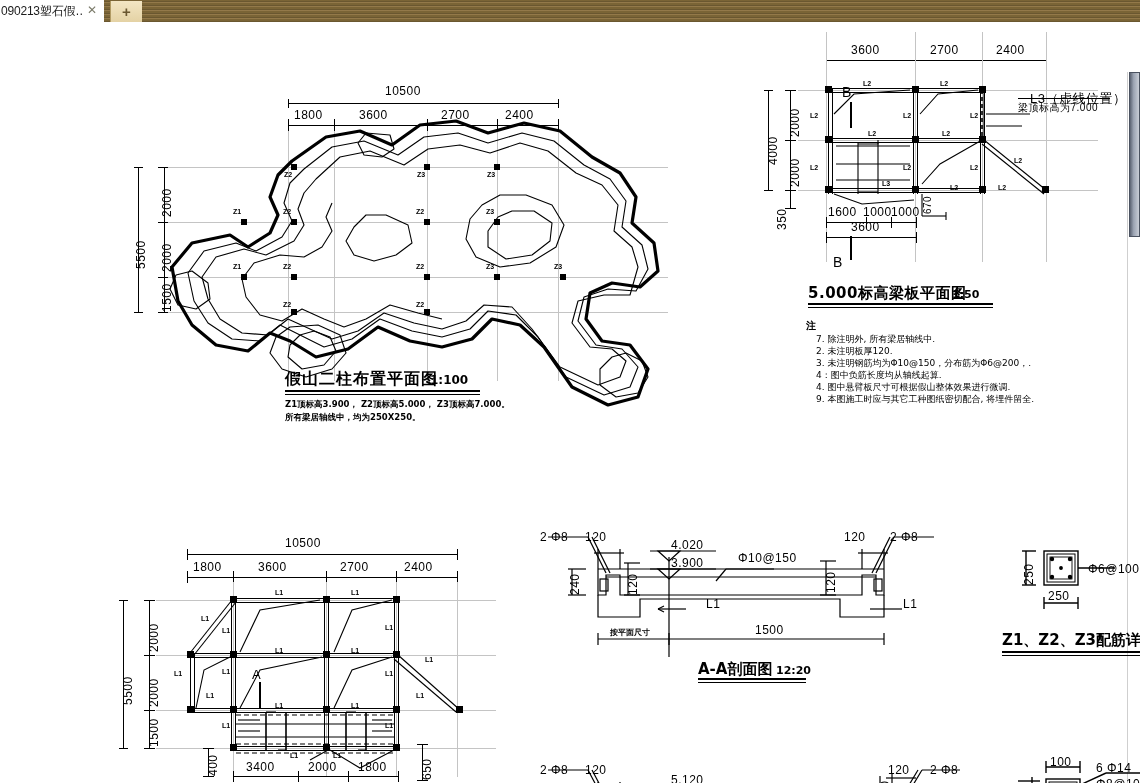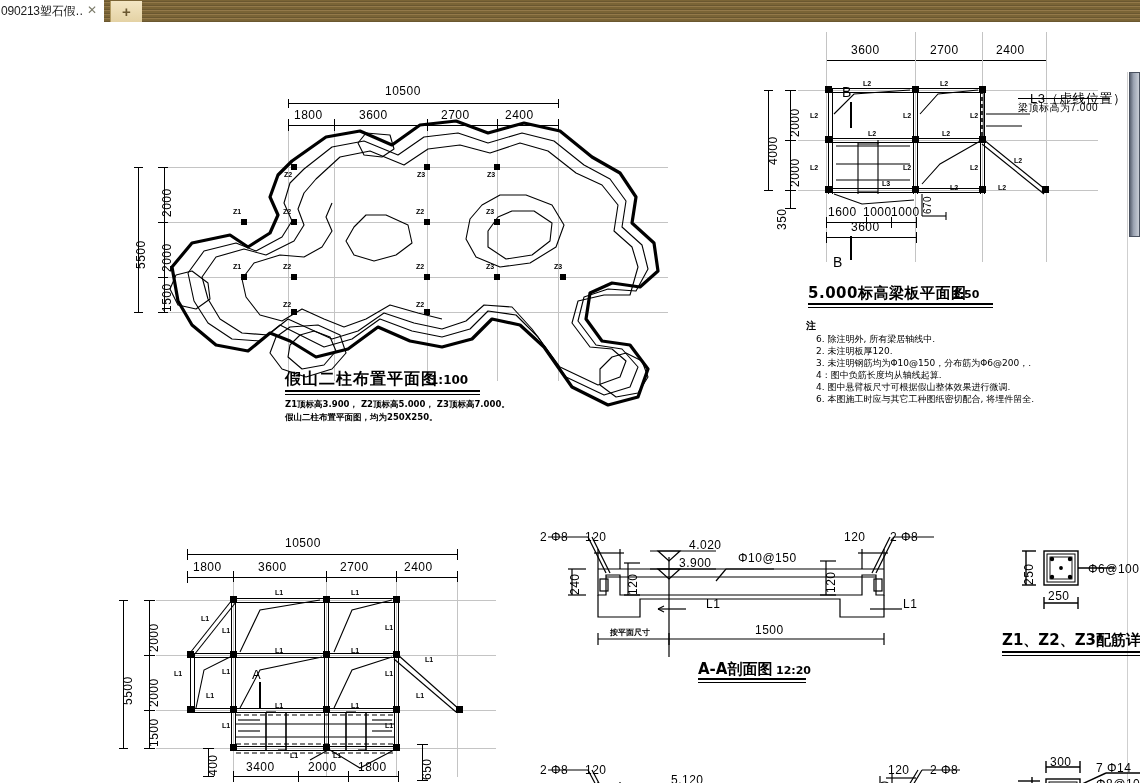--- a/index.html
+++ b/index.html
@@ -263,21 +263,21 @@
     <div class="lbl" style="left:163px;top:244px;">Z2</div>
     <div class="nodes" style="left:304px;top:252px;"></div>
     <div class="lbl" style="left:296px;top:244px;">Z2</div>
 
     <div class="title-cn" style="left:165px; top:312px; font-size:16px; letter-spacing:1px;">假山二柱布置平面图</div>
     <div class="title-cn" style="left:310px; top:316px; font-size:12px;">1:100</div>
     <div class="title-rule1" style="left:165px; top:333px; width:195px; height:2px;"></div>
     <div class="title-rule2" style="left:165px; top:337px; width:195px; height:1px;"></div>
 
     <div class="subnote" style="left:165px; top:341px;">Z1顶标高3.900， Z2顶标高5.000， Z3顶标高7.000。</div>
-    <div class="subnote" style="left:165px; top:354px;">假山二柱布置平面图，均为250X250。</div>
+    <div class="subnote" style="left:165px; top:354px;">所有梁居轴线中，均为250X250。</div>
   </div>
 
   <div class="dwg" style="left:750px; top:0px; width:360px; height:290px;">
 
     <div class="hl" style="left:76px; top:38px; width:220px;"></div>
     <div class="vl" style="left:76px;  top:32px; height:12px;"></div>
     <div class="vl" style="left:165px; top:32px; height:12px;"></div>
     <div class="vl" style="left:232px; top:32px; height:12px;"></div>
     <div class="vl" style="left:296px; top:32px; height:12px;"></div>
     <div class="dim" style="left:101px; top:21px;">3600</div>
@@ -402,26 +402,26 @@
     <div class="dim" style="left:83px; top:232px; font-size:14px;">B</div>
 
     <div class="title-cn" style="left:58px; top:262px; font-size:15px; letter-spacing:0.5px;">5.000标高梁板平面图</div>
     <div class="title-cn" style="left:202px; top:266px; font-size:11px;">1:50</div>
     <div class="title-rule1" style="left:58px; top:281px; width:185px;"></div>
     <div class="title-rule2" style="left:58px; top:285px; width:185px; height:1px;"></div>
   </div>
 
   <div class="dwg" style="left:806px; top:298px; width:300px; height:95px;">
     <div class="noteblk" style="left:0px; top:0px; font-size:10px; font-weight:bold;">注</div>
-    <div class="noteblk" style="left:10px; top:13px;">6. 除注明外, 所有梁居轴线中.</div>
+    <div class="noteblk" style="left:10px; top:13px;">7. 除注明外, 所有梁居轴线中.</div>
     <div class="noteblk" style="left:10px; top:25px;">2. 未注明板厚120.</div>
     <div class="noteblk" style="left:10px; top:37px;">3. 未注明钢筋均为Φ10@150，分布筋为Φ6@200，.</div>
     <div class="noteblk" style="left:10px; top:49px;">4：图中负筋长度均从轴线起算.</div>
     <div class="noteblk" style="left:10px; top:61px;">4. 图中悬臂板尺寸可根据假山整体效果进行微调.</div>
-    <div class="noteblk" style="left:10px; top:73px;">6. 本图施工时应与其它工种图纸密切配合, 将埋件留全.</div>
+    <div class="noteblk" style="left:10px; top:73px;">9. 本图施工时应与其它工种图纸密切配合, 将埋件留全.</div>
   </div>
 
   <div class="dwg" style="left:120px; top:490px; width:420px; height:293px;">
 
     <div class="hl" style="left:67px; top:42px; width:270px;"></div>
     <div class="vl" style="left:67px;  top:37px; height:11px;"></div>
     <div class="vl" style="left:337px; top:37px; height:11px;"></div>
     <div class="dim" style="left:165px; top:24px;">10500</div>
 
     <div class="hl" style="left:67px; top:65px; width:270px;"></div>
@@ -637,22 +637,22 @@
       </g>
     </svg>
 
     <div class="dim" style="left:10px;  top:13px;">2 Φ8</div>
     <div class="dim" style="left:55px;  top:13px;">120</div>
     <div class="dim" style="left:314px; top:13px;">120</div>
     <div class="dim" style="left:360px; top:13px;">2 Φ8</div>
     <div class="dim rot" style="left:38px;  top:78px;">240</div>
     <div class="dim rot" style="left:96px;  top:78px;">120</div>
     <div class="dim rot" style="left:294px; top:76px;">120</div>
-    <div class="dim" style="left:141px; top:21px;margin-left:18px;">4.020</div>
-    <div class="dim" style="left:141px; top:39px;margin-left:8px;">3.900</div>
+    <div class="dim" style="left:141px; top:21px;">4.020</div>
+    <div class="dim" style="left:141px; top:39px;">3.900</div>
     <div class="dim" style="left:208px; top:34px;">Φ10@150</div>
     <div class="dim" style="left:176px; top:80px;">L1</div>
     <div class="dim" style="left:373px; top:80px;">L1</div>
     <div class="dim" style="left:225px; top:106px;">1500</div>
     <div class="noteblk" style="left:80px; top:110px; font-size:8px; font-weight:bold;">按平面尺寸</div>
 
     <div class="title-cn" style="left:168px; top:143px; font-size:15px;">A-A剖面图</div>
     <div class="title-cn" style="left:246px; top:147px; font-size:11px;">12:20</div>
     <div class="title-rule1" style="left:168px; top:161px; width:108px;"></div>
     <div class="title-rule2" style="left:168px; top:165px; width:108px; height:1px;"></div>
@@ -730,18 +730,18 @@
         <rect x="31" y="35" width="28" height="23" stroke-width="1"></rect>
         <path d="M28,20 L62,20"></path>
         <path d="M28,14 L28,26"></path>
         <path d="M62,14 L62,26"></path>
         <path d="M0,34 L22,34"></path>
         <path d="M14,30 L14,58"></path>
         <path d="M62,38 L88,26"></path>
         <path d="M88,26 L122,26"></path>
       </g>
     </svg>
-    <div class="dim" style="left:32px; top:8px;">300</div>
-    <div class="dim" style="left:78px; top:14px;">7 Φ14</div>
+    <div class="dim" style="left:32px; top:8px;">100</div>
+    <div class="dim" style="left:78px; top:14px;">6 Φ14</div>
     <div class="dim" style="left:78px; top:30px;">Φ8@100</div>
   </div>
 
 </div>
 
 </body></html>

